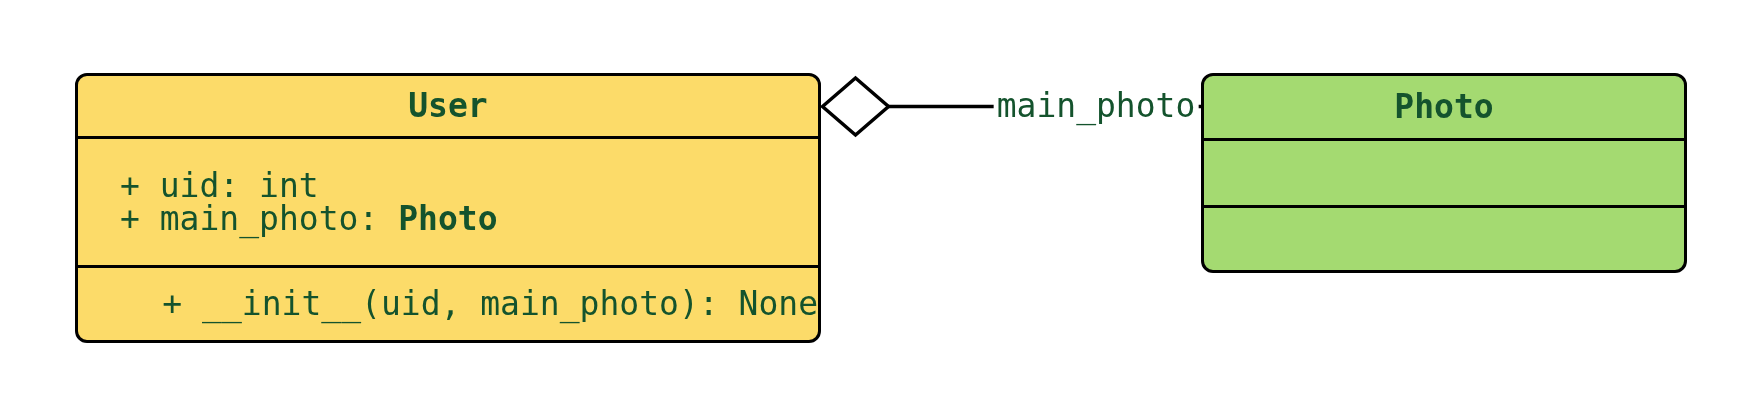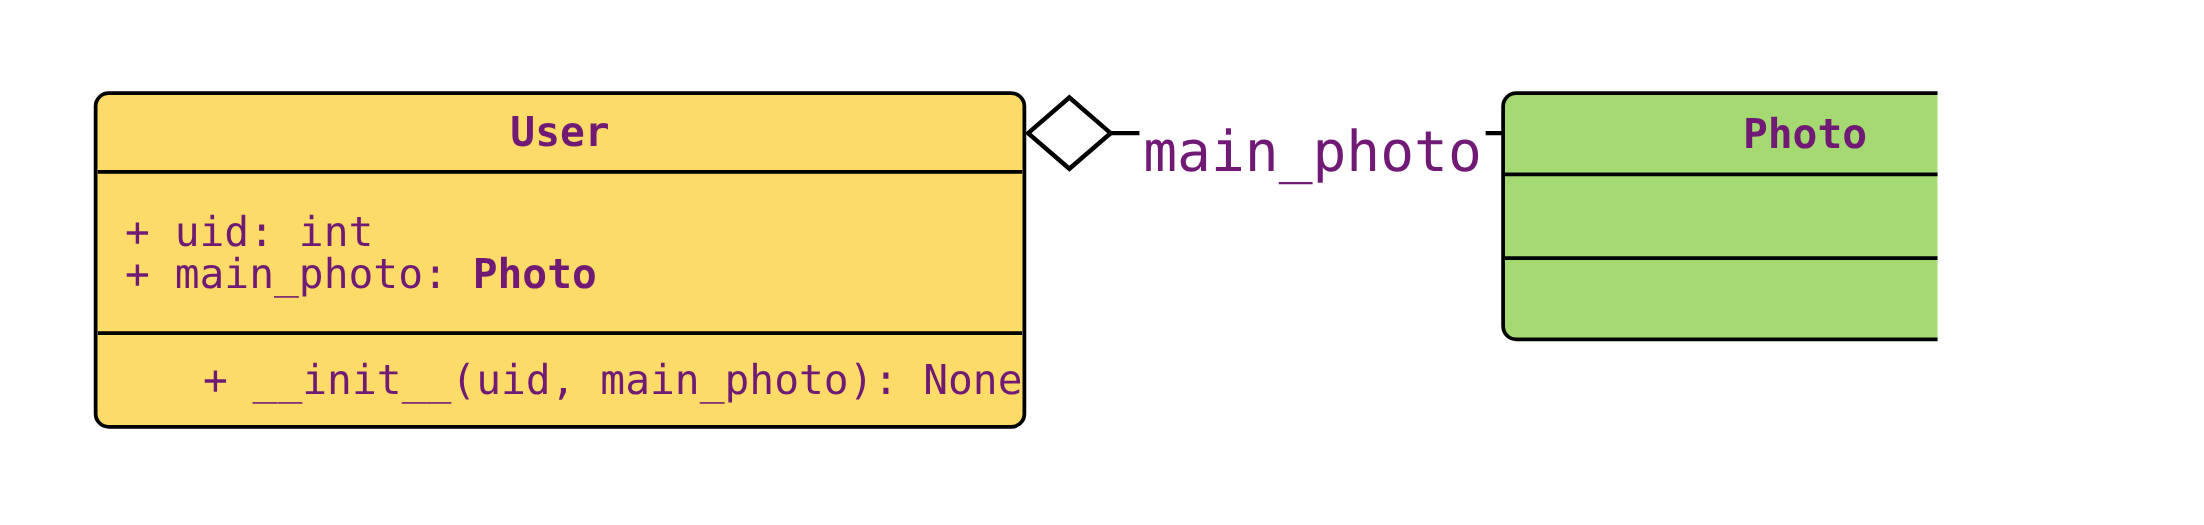--- a/index.html
+++ b/index.html
@@ -2,25 +2,25 @@
 <html><head>
 <meta charset="utf-8">
 <style>
   html, body {
     margin: 0;
     padding: 0;
     background: #ffffff;
   }
   #canvas {
     position: relative;
-    width: 1550px;
+    width: 1763px;
     height: 420px;
     background: #ffffff;
     font-family: "DejaVu Sans Mono", "Liberation Mono", monospace;
-    color: #701a75;
+    color: #14532d;
     overflow: hidden;
   }
   svg.connector-layer {
     position: absolute;
     left: 0; top: 0;
     width: 1763px;
     height: 420px;
     pointer-events: none;
   }
   .class-box {
@@ -43,20 +43,21 @@
     background: #a4da71;
   }
   .compartment {
     box-sizing: border-box;
     display: flex;
     flex-direction: column;
     justify-content: center;
   }
   .compartment + .compartment {
     border-top: 3.5px solid #000000;
+    padding-left: 20px;
   }
   .title-compartment {
     align-items: center;
     font-weight: bold;
     font-size: 33px;
     line-height: 33px;
   }
   .user .title-compartment   { height: 59.5px; }
   .user .attrs-compartment   { height: 129px; }
   .user .methods-compartment { flex: 1; align-items: flex-end; }
@@ -65,30 +66,29 @@
   .photo .methods-compartment { flex: 1; }
   .member-row {
     font-size: 33px;
     line-height: 33px;
     padding-left: 22px;
     white-space: pre;
   }
   .member-row b { font-weight: bold; }
   .assoc-label {
     position: absolute;
-    left: 1050px;
+    left: 1096px;
     top: 106px;
     transform: translate(-50%, -50%);
     background: #ffffff;
     padding: 0 3px;
-    font-size: 45px;
+    font-size: 33px;
     line-height: 40px;
     white-space: pre;
     z-index: 3;
-    margin-top: 16px;
   }
 </style>
 </head>
 <body>
 
 <div id="canvas">
 
   <svg class="connector-layer" viewBox="0 0 1763 420" xmlns="http://www.w3.org/2000/svg">
     <line x1="886" y1="106.5" x2="1203" y2="106.5" stroke="#000000" stroke-width="3.5"></line>
     <polygon points="822.5,106.5 855.5,78 888.5,106.5 855.5,135" fill="#ffffff" stroke="#000000" stroke-width="3.5" stroke-linejoin="miter"></polygon>

